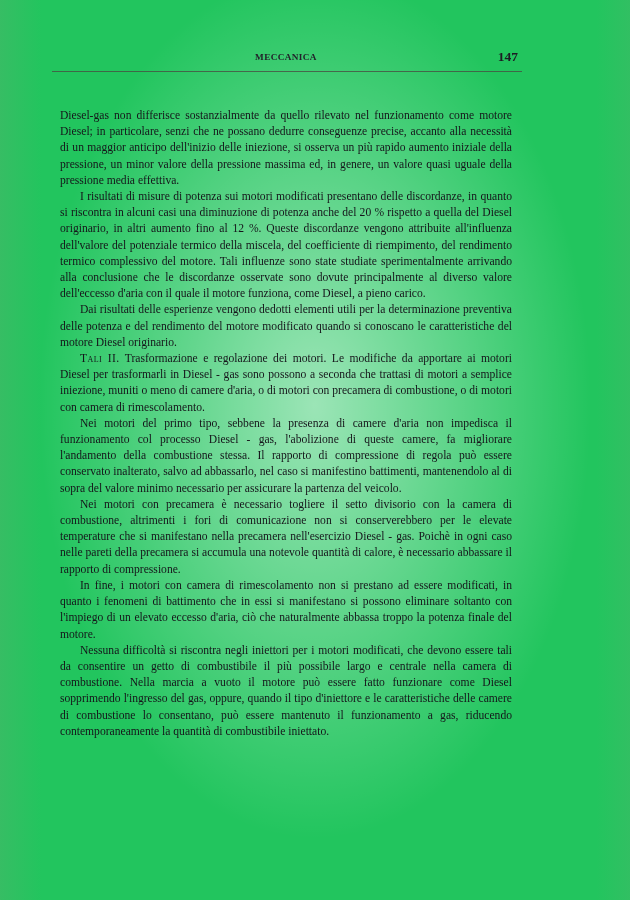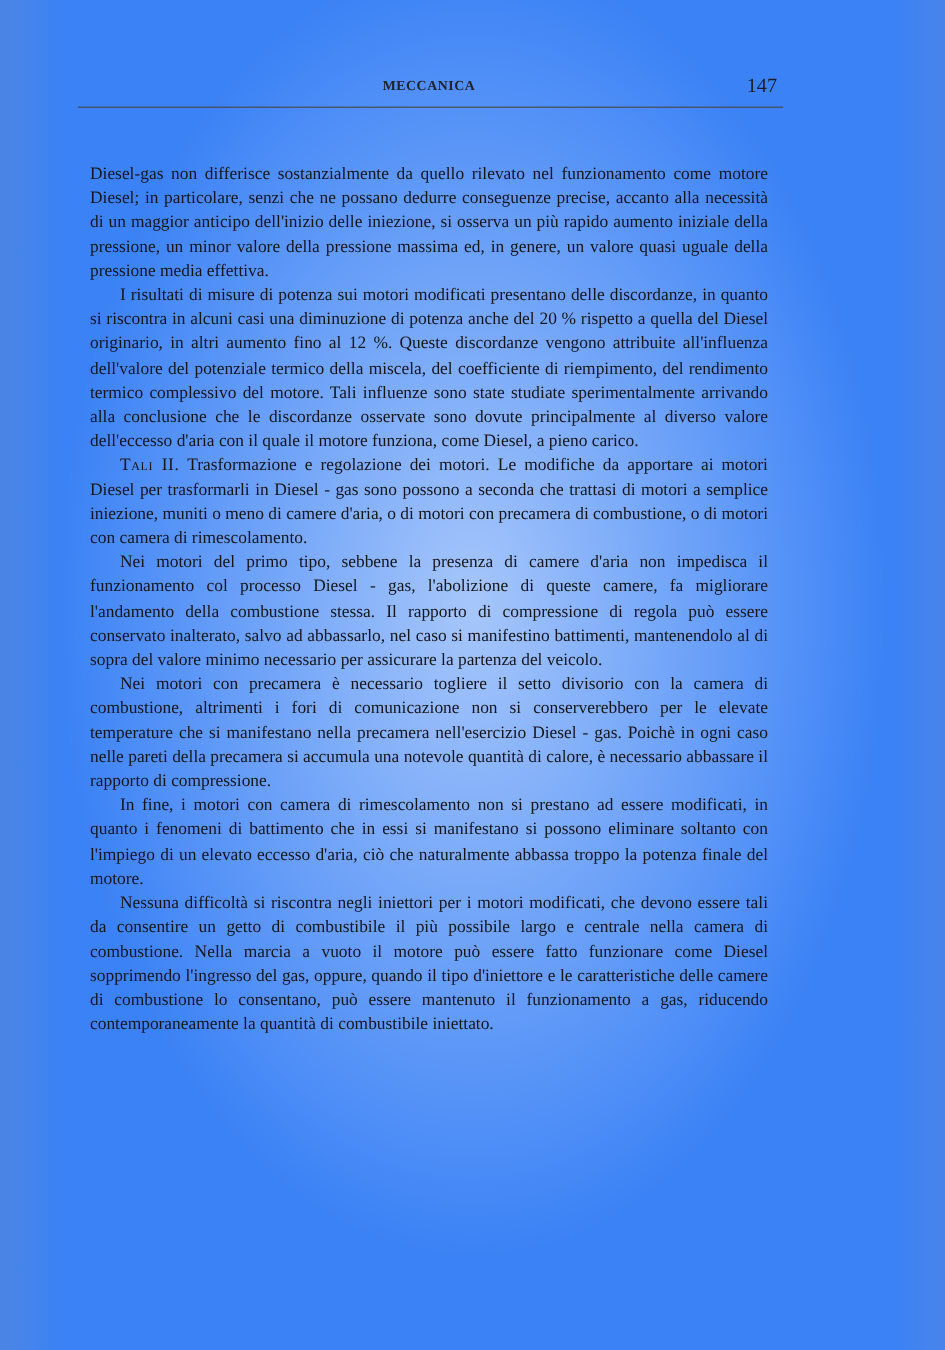--- a/index.html
+++ b/index.html
@@ -12,21 +12,21 @@
     background: #f4f2ec;
     font-family: "Liberation Serif", serif;
     color: #16161a;
     overflow: hidden;
   }
   .page {
     position: relative;
     width: 630px;
     height: 900px;
     box-sizing: border-box;
-    background: #3b82f6;
+    background: #22c55e;
   }
   
   .page::before {
     content: "";
     position: absolute;
     inset: 0;
     background:
       radial-gradient(ellipse at 50% 45%, rgba(255,255,255,0.55) 0%, rgba(255,255,255,0) 62%),
       linear-gradient(90deg, rgba(160,150,130,0.16) 0px, rgba(160,150,130,0) 42px),
       linear-gradient(270deg, rgba(160,150,130,0.12) 0px, rgba(160,150,130,0) 34px);
@@ -51,21 +51,21 @@
     font-size: 9.2px;
     letter-spacing: 1.1px;
     font-weight: bold;
     color: #22222a;
   }
   .header-page {
     position: absolute;
     right: -6px;
     top: -3px;
     font-size: 13.5px;
-    font-weight: normal;
+    font-weight: bold;
     color: #1d1d24;
   }
   .rule {
     position: absolute;
     left: -8px;
     right: -10px;
     top: 19px;
     height: 1px;
     background: #4a4740;
     opacity: 0.75;
@@ -101,20 +101,21 @@
 
     <div class="header">
       <div class="header-title smallcaps">MECCANICA</div>
       <div class="header-page">147</div>
       <div class="rule"></div>
     </div>
 
     <div class="body-text">
       <p class="noindent">Diesel-gas non differisce sostanzialmente da quello rilevato nel funzionamento come motore Diesel; in particolare, senzi che ne possano dedurre conseguenze precise, accanto alla necessità di un maggior anticipo dell'inizio delle iniezione, si osserva un più rapido aumento iniziale della pressione, un minor valore della pressione massima ed, in genere, un valore quasi uguale della pressione media effettiva.</p>
       <p>I risultati di misure di potenza sui motori modificati presentano delle discordanze, in quanto si riscontra in alcuni casi una diminuzione di potenza anche del 20 % rispetto a quella del Diesel originario, in altri aumento fino al 12 %. Queste discordanze vengono attribuite all'influenza dell'valore del potenziale termico della miscela, del coefficiente di riempimento, del rendimento termico complessivo del motore. Tali influenze sono state studiate sperimentalmente arrivando alla conclusione che le discordanze osservate sono dovute principalmente al diverso valore dell'eccesso d'aria con il quale il motore funziona, come Diesel, a pieno carico.</p>
+      <p>Dai risultati delle esperienze vengono dedotti elementi utili per la determinazione preventiva delle potenza e del rendimento del motore modificato quando si conoscano le caratteristiche del motore Diesel originario.</p>
       <p><span class="smallcaps">Tali II.</span> <span class="italic">Trasformazione e regolazione dei motori.</span> <span>Le modifiche da apportare ai motori Diesel per trasformarli in Diesel - gas sono possono a seconda che trattasi di motori a semplice iniezione, muniti o meno di camere d'aria, o di motori con precamera di combustione, o di motori con camera di rimescolamento.</span></p>
       <p>Nei motori del primo tipo, sebbene la presenza di camere d'aria non impedisca il funzionamento col processo Diesel - gas, l'abolizione di queste camere, fa migliorare l'andamento della combustione stessa. Il rapporto di compressione di regola può essere conservato inalterato, salvo ad abbassarlo, nel caso si manifestino battimenti, mantenendolo al di sopra del valore minimo necessario per assicurare la partenza del veicolo.</p>
       <p>Nei motori con precamera è necessario togliere il setto divisorio con la camera di combustione, altrimenti i fori di comunicazione non si conserverebbero per le elevate temperature che si manifestano nella precamera nell'esercizio Diesel - gas. Poichè in ogni caso nelle pareti della precamera si accumula una notevole quantità di calore, è necessario abbassare il rapporto di compressione.</p>
       <p>In fine, i motori con camera di rimescolamento non si prestano ad essere modificati, in quanto i fenomeni di battimento che in essi si manifestano si possono eliminare soltanto con l'impiego di un elevato eccesso d'aria, ciò che naturalmente abbassa troppo la potenza finale del motore.</p>
       <p>Nessuna difficoltà si riscontra negli iniettori per i motori modificati, che devono essere tali da consentire un getto di combustibile il più possibile largo e centrale nella camera di combustione. Nella marcia a vuoto il motore può essere fatto funzionare come Diesel sopprimendo l'ingresso del gas, oppure, quando il tipo d'iniettore e le caratteristiche delle camere di combustione lo consentano, può essere mantenuto il funzionamento a gas, riducendo contemporaneamente la quantità di combustibile iniettato.</p>
     </div>
 
   </div>
 </div>
 

